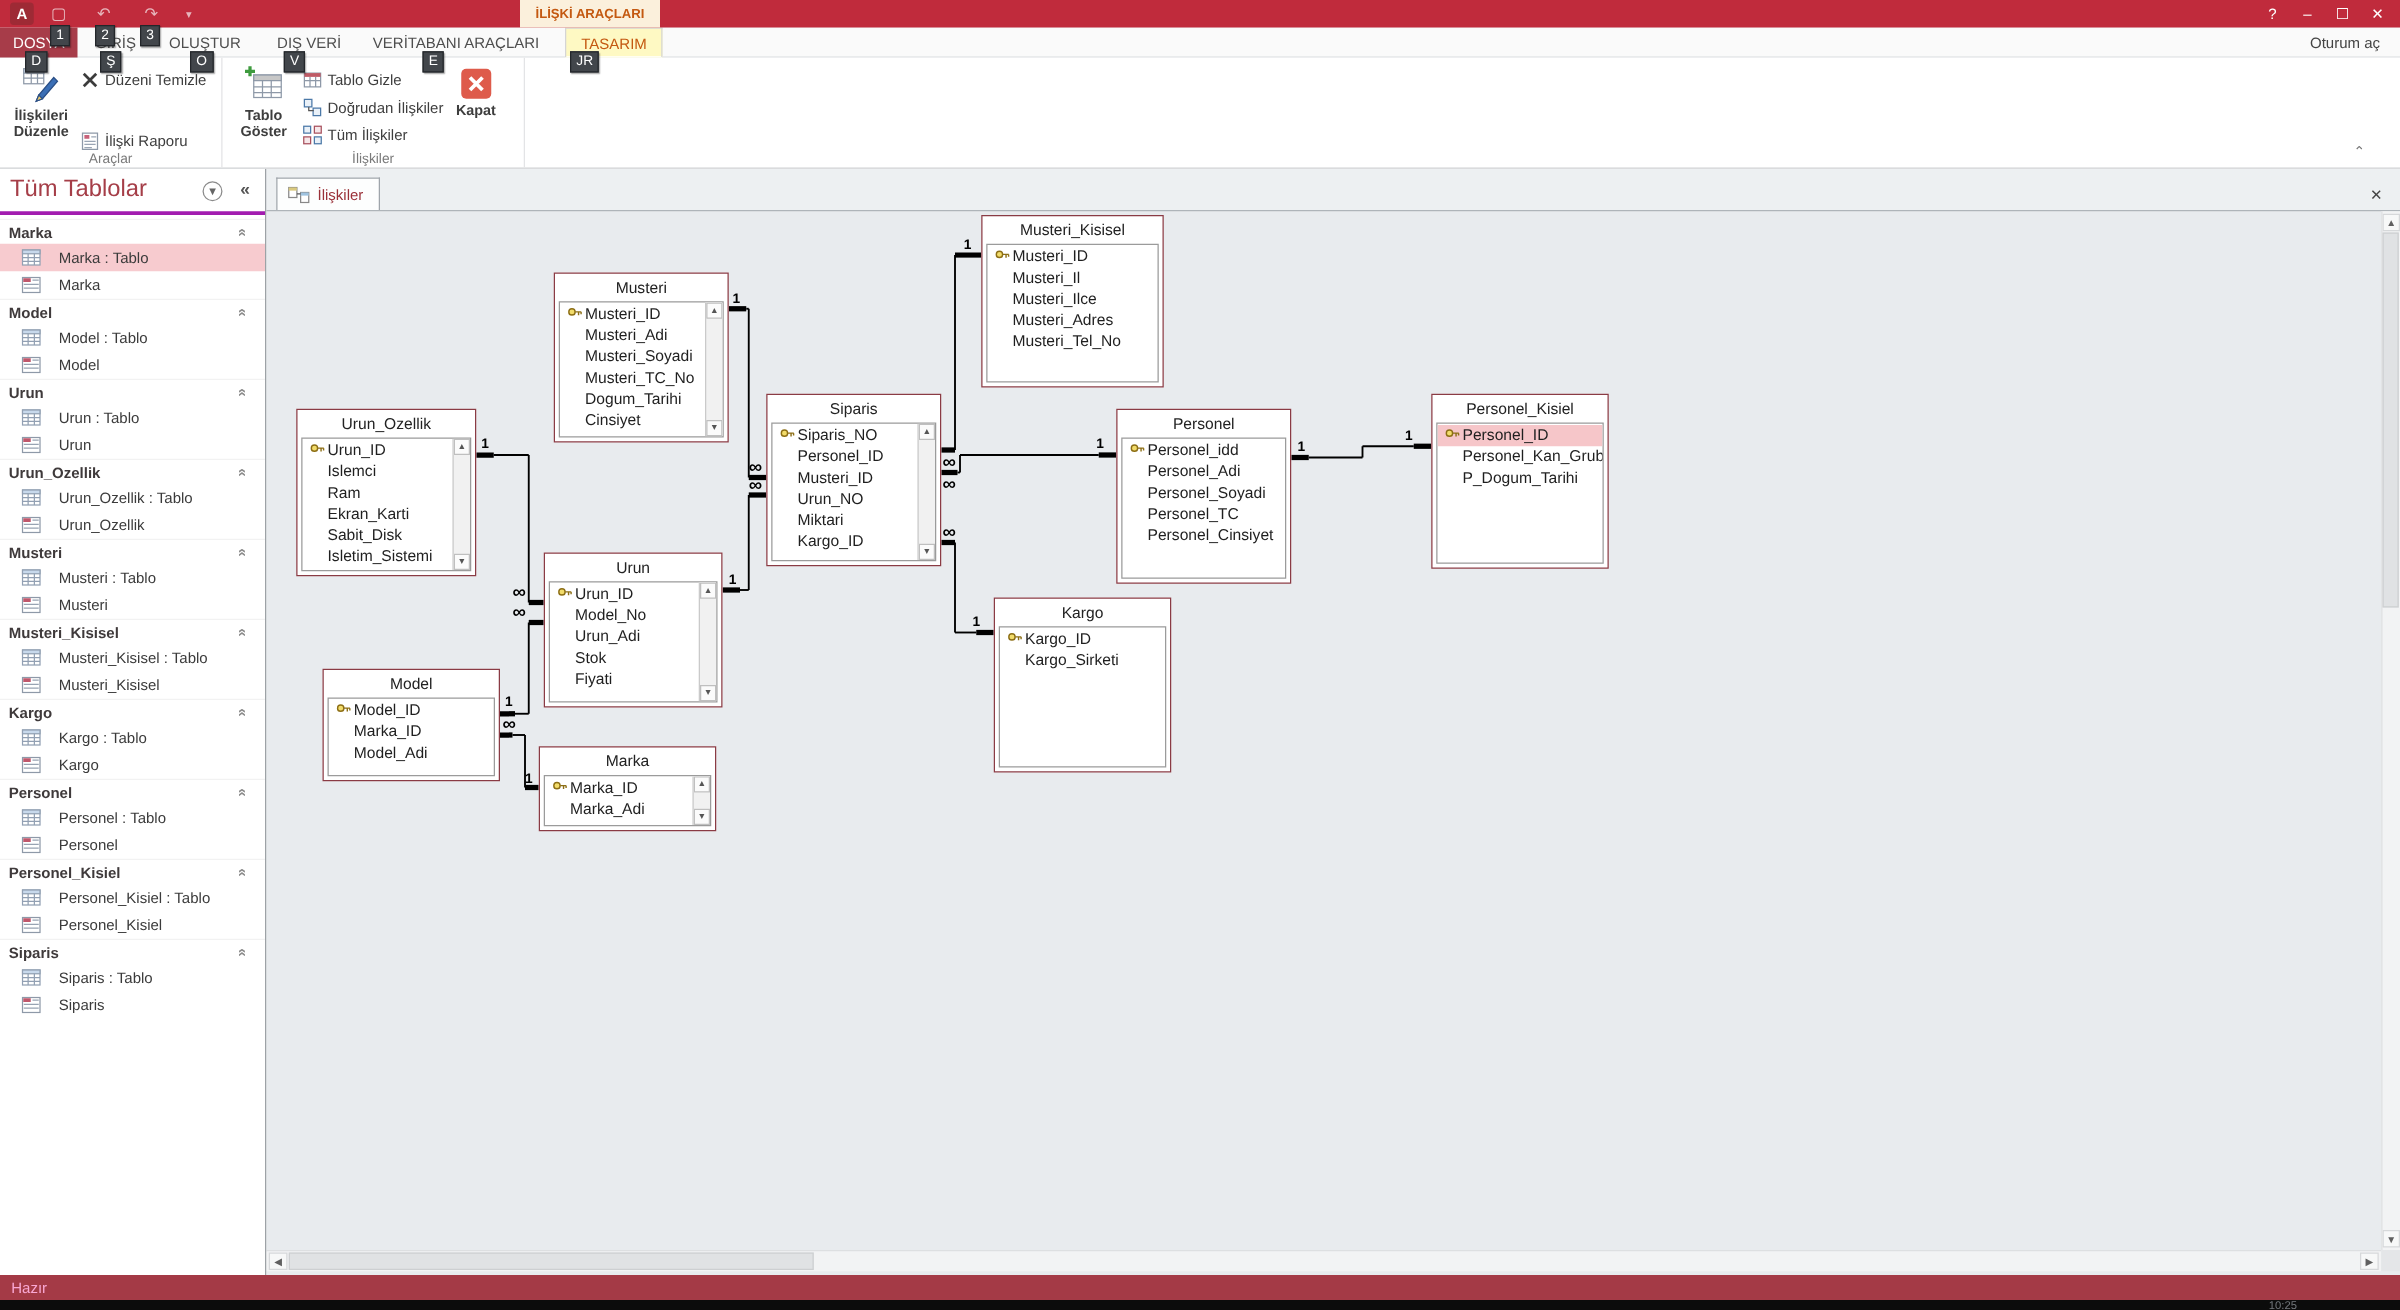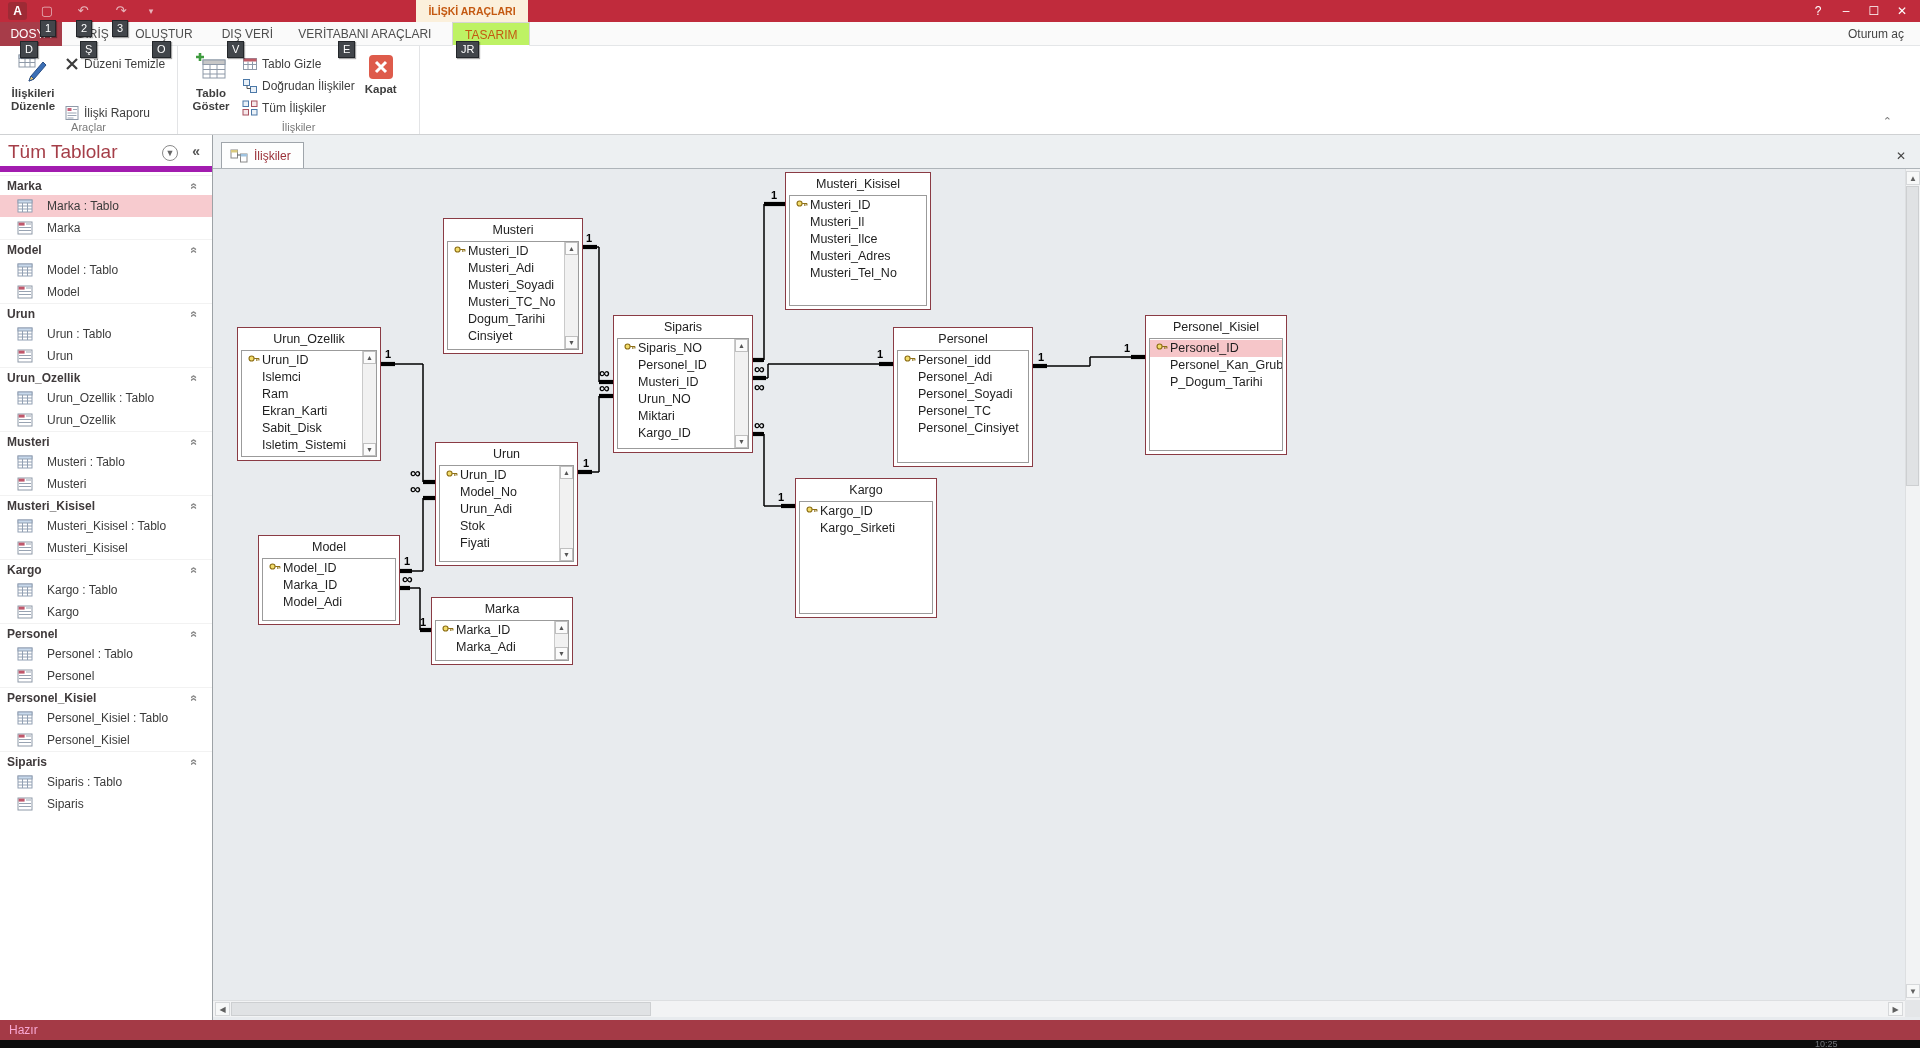--- a/index.html
+++ b/index.html
@@ -17,21 +17,21 @@
   .win-ctrls span { width:28px; text-align:center; color:#fff; font-size:12px; line-height:22px; }
   #ctx-tab { position:absolute; left:416px; top:0; width:112px; height:22px; background:#FBF0DC;
     color:#C45911; font-size:10.5px; text-align:center; line-height:22px; font-weight:bold; }
 
   
   #tabrow { position:absolute; left:0; top:22px; width:1920px; height:24px; background:#FAFAFA;
     border-bottom:1px solid #E4E6E8; z-index:30; }
   .rtab { display:inline-block; height:24px; line-height:24px; text-align:center; font-size:12px; color:#4E4E4E; vertical-align:top;}
   .rtab.file { width:62px; background:#A73C49; color:#fff; }
   .t-giris{width:52px}.t-olustur{width:82px}.t-disveri{width:76px}.t-verit{width:150px}
-  .rtab.active { width:78px; margin-left:8px; background:#bef264; border:1px solid #D5D5D5; border-bottom:1px solid #fff;
+  .rtab.active { width:78px; margin-left:8px; background:#fef9c3; border:1px solid #D5D5D5; border-bottom:1px solid #fff;
     color:#C45911; position:relative; z-index:31; }
   #signin { position:absolute; right:16px; top:0; line-height:24px; font-size:12px; color:#444; }
 
   
   .keytip { position:absolute; background:#42464B; color:#fff; font-size:11px; line-height:15px;
     padding:0 4px; min-width:15px; text-align:center; border:1px solid #23262a; box-shadow:1px 1px 1px rgba(0,0,0,.35); z-index:60; }
 
   
   #ribbon { position:absolute; left:0; top:46px; width:1920px; height:89px; background:#fff;
     border-bottom:1px solid #CFD1D3; z-index:20; }
@@ -41,21 +41,21 @@
   .bigbtn .bicon { display:block; margin:3px auto 3px; width:32px; height:32px; }
   .smallcol { float:left; display:flex; flex-direction:column; margin:4px 2px 0 2px; }
   .smallbtn { display:flex; align-items:center; height:22px; font-size:12px; color:#3E3E3E; white-space:nowrap; }
   .smallbtn .sicon { width:16px; height:16px; margin-right:4px; flex:0 0 16px; }
   .gap18 { margin-bottom:27px; }
   #ribbon-collapse { position:absolute; right:28px; bottom:6px; color:#777; font-size:11px; }
 
   
   #navpane { position:absolute; left:0; top:135px; width:213px; height:885px; background:#fff;
     border-right:1px solid #9DA2A6; z-index:10; }
-  #nav-header { height:37px; border-bottom:6px solid #a21caf; position:relative; }
+  #nav-header { height:37px; border-bottom:3px solid #a21caf; position:relative; }
   #nav-title { position:absolute; left:8px; top:6px; font-size:19px; color:#A53E48; }
   #nav-menu-btn { position:absolute; right:34px; top:10px; width:16px; height:16px; border:1px solid #8a8a8a;
     border-radius:50%; color:#666; font-size:9px; text-align:center; line-height:15px; }
   #nav-shutter { position:absolute; right:12px; top:8px; color:#555; font-size:14px; font-weight:bold; }
   #nav-list { padding-top:3px; }
   .nav-group-header { height:20px; line-height:20px; padding-left:7px; font-size:12px; font-weight:bold;
     color:#3F3A3B; position:relative; border-top:1px solid #F2F2F2; }
   .nav-group-header .chev { position:absolute; right:14px; top:0; color:#8a8a8a; font-weight:bold;
     transform:rotate(90deg); font-size:12px; }
   .nav-item { height:22px; display:flex; align-items:center; padding-left:17px; font-size:12px; color:#3B3B3B; }

